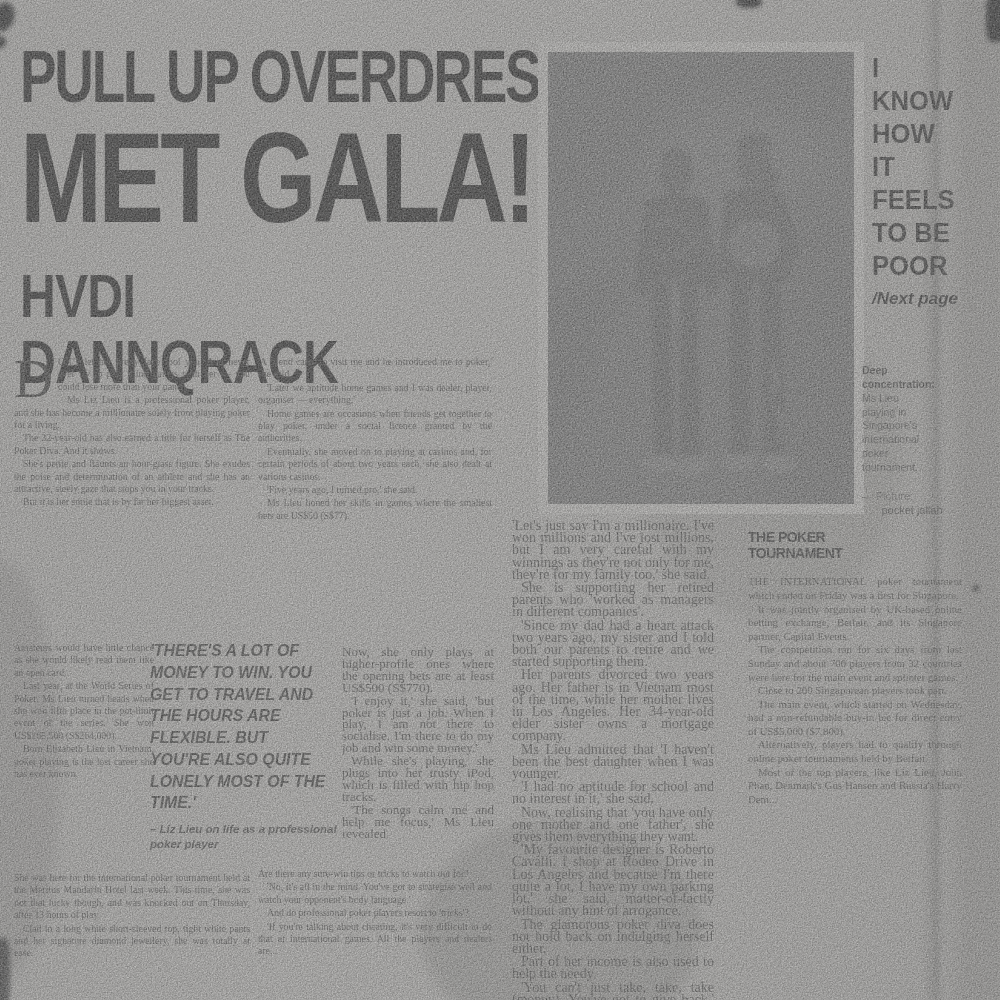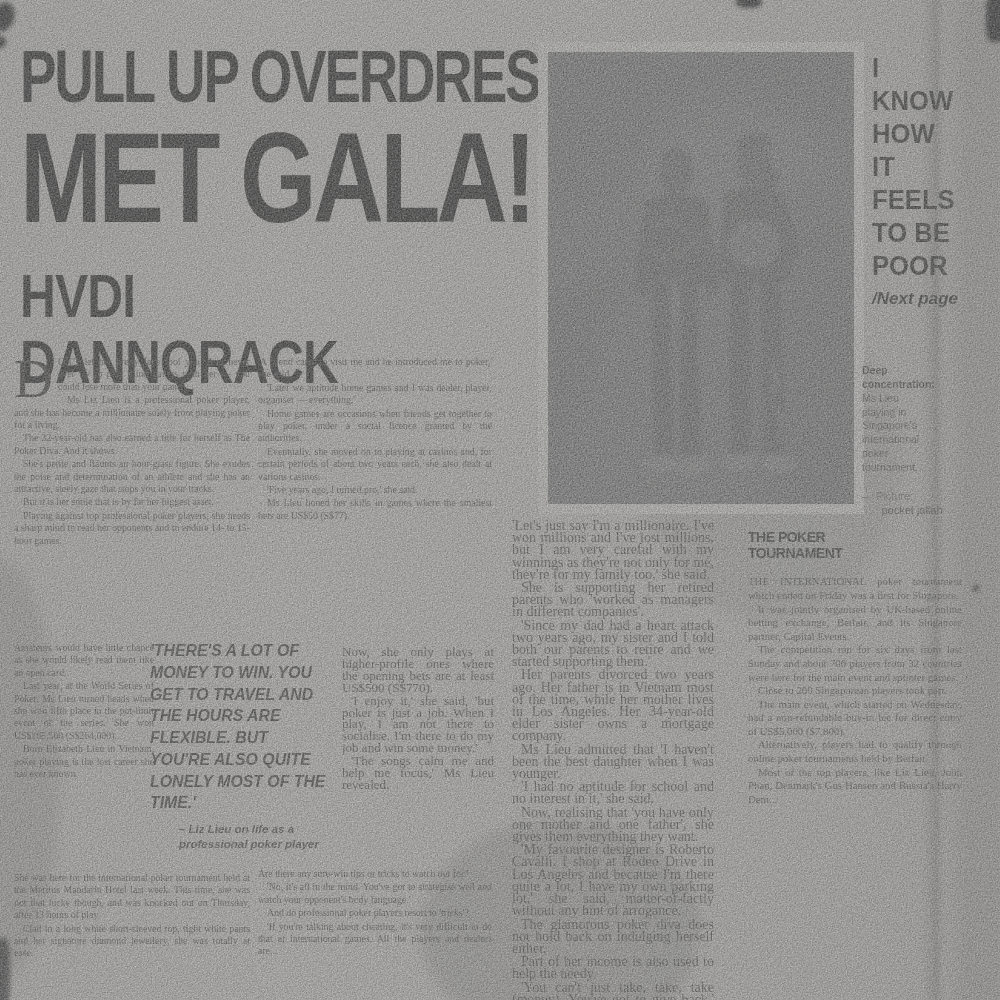--- a/index.html
+++ b/index.html
@@ -43,21 +43,21 @@
   #col1-top{left:14px;top:356px;width:236px;height:286px;}
   #col1-narrow{left:14px;top:642px;width:140px;height:228px;}
   #col1-bottom{left:14px;top:872px;width:236px;height:128px;}
   #col2-top{left:258px;top:356px;width:234px;height:288px;}
   #col2-narrow{left:342px;top:646px;width:152px;height:218px;font-size:13px;line-height:11.9px;}
   #col2-bottom{left:258px;top:868px;width:234px;height:132px;}
   #col3{left:512px;top:520px;width:202px;height:480px;font-size:14px;line-height:12.2px;}
   
   .pull-quote{position:absolute;left:150px;top:640px;width:188px;font-family:"Liberation Sans",sans-serif;font-style:italic;font-weight:bold;color:#2d2c2a;filter:blur(.35px);}
   .pq-text{font-size:16.5px;line-height:1.32;transform:scaleX(.96);transform-origin:left top;}
-  .pq-attr{margin-top:8px;font-size:11.5px;line-height:1.25;color:#3a3937;margin-left:29px;}
+  .pq-attr{margin-top:8px;font-size:11.5px;line-height:1.25;color:#3a3937;}
   
   .sidebar{position:absolute;left:748px;top:530px;width:214px;}
   .sidebar-head{font-family:"Liberation Sans",sans-serif;font-weight:bold;font-size:14px;line-height:1.12;color:#242322;letter-spacing:-.5px;filter:blur(.3px);}
   .sidebar-body{margin-top:14px;font-size:10.8px;line-height:13.6px;text-align:justify;color:#43423f;filter:blur(.38px);}
   .sidebar-body p{margin:0;text-indent:10px;}
   .sidebar-body p:first-child{text-indent:0;}
   .crease{position:absolute;top:0;height:1000px;left:922px;width:26px;pointer-events:none;
     background:linear-gradient(90deg,rgba(70,68,66,0) 0%,rgba(70,68,66,.18) 35%,rgba(45,44,42,.30) 55%,rgba(120,118,116,.12) 75%,rgba(120,118,116,0) 100%);
     filter:blur(1.5px);}
   .edge-strip{position:absolute;top:0;right:0;width:54px;height:1000px;pointer-events:none;
@@ -185,21 +185,20 @@
       <div class="credit-name">pocket jallah</div>
     </div>
   </div>
 
   <div class="seg" id="col1-top">
       <p><span class="dropcap">D</span>ON'T let her pretty face fool you. And never ever try to play mind games with her — you could lose more than your pants.</p>
       <p>Ms Liz Lieu is a professional poker player, and she has become a millionaire solely from playing poker for a living.</p>
       <p>The 32-year-old has also earned a title for herself as The Poker Diva. And it shows.</p>
       <p>She's petite and flaunts an hour-glass figure. She exudes the poise and determination of an athlete and she has an attractive, steely gaze that stops you in your tracks.</p>
       <p>But it is her smile that is by far her biggest asset.</p>
-      <p>Playing against top professional poker players, she needs a sharp mind to read her opponents and to endure 14- to 15-hour games.</p>
     </div>
   <div class="seg" id="col1-narrow">
       <p>Amateurs would have little chance as she would likely read them like an open card.</p>
       <p>Last year, at the World Series of Poker, Ms Lieu turned heads when she won fifth place in the pot-limit event of the series. She won US$165,500 (S$264,000).</p>
       <p>Born Elizabeth Lieu in Vietnam, poker playing is the lost career she has ever known.</p>
     </div>
   <div class="seg" id="col1-bottom">
       <p>She was here for the international poker tournament held at the Meritus Mandarin Hotel last week. This time, she was not that lucky though, and was knocked out on Thursday, after 13 hours of play.</p>
       <p>Clad in a long white short-sleeved top, tight white pants and her signature diamond jewellery, she was totally at ease.</p>
     </div>
@@ -207,20 +206,21 @@
       <p>'A friend came to visit me and he introduced me to poker,' she said.</p>
       <p>'Later we aptitude home games and I was dealer, player, organiser — everything.'</p>
       <p>Home games are occasions when friends get together to play poker, under a social licence granted by the authorities.</p>
       <p>Eventually, she moved on to playing at casinos and, for certain periods of about two years each, she also dealt at various casinos.</p>
       <p>'Five years ago, I turned pro,' she said.</p>
       <p>Ms Lieu honed her skills in games where the smallest bets are US$50 (S$77).</p>
     </div>
   <div class="seg" id="col2-narrow">
       <p>Now, she only plays at higher-profile ones where the opening bets are at least US$500 (S$770).</p>
       <p>'I enjoy it,' she said, 'but poker is just a job. When I play, I am not there to socialise. I'm there to do my job and win some money.'</p>
+      <p>While she's playing, she plugs into her trusty iPod, which is filled with hip hop tracks.</p>
       <p>'The songs calm me and help me focus,' Ms Lieu revealed.</p>
     </div>
   <div class="seg" id="col2-bottom">
       <p>Are there any sure-win tips or tricks to watch out for?</p>
       <p>'No, it's all in the mind. You've got to strategise well and watch your opponent's body language.'</p>
       <p>And do professional poker players resort to 'tricks'?</p>
       <p>'If you're talking about cheating, it's very difficult to do that at international games. All the players and dealers are...</p>
     </div>
   <div class="seg" id="col3">
       <p>'Let's just say I'm a millionaire. I've won millions and I've lost millions, but I am very careful with my winnings as they're not only for me, they're for my family too,' she said.</p>

